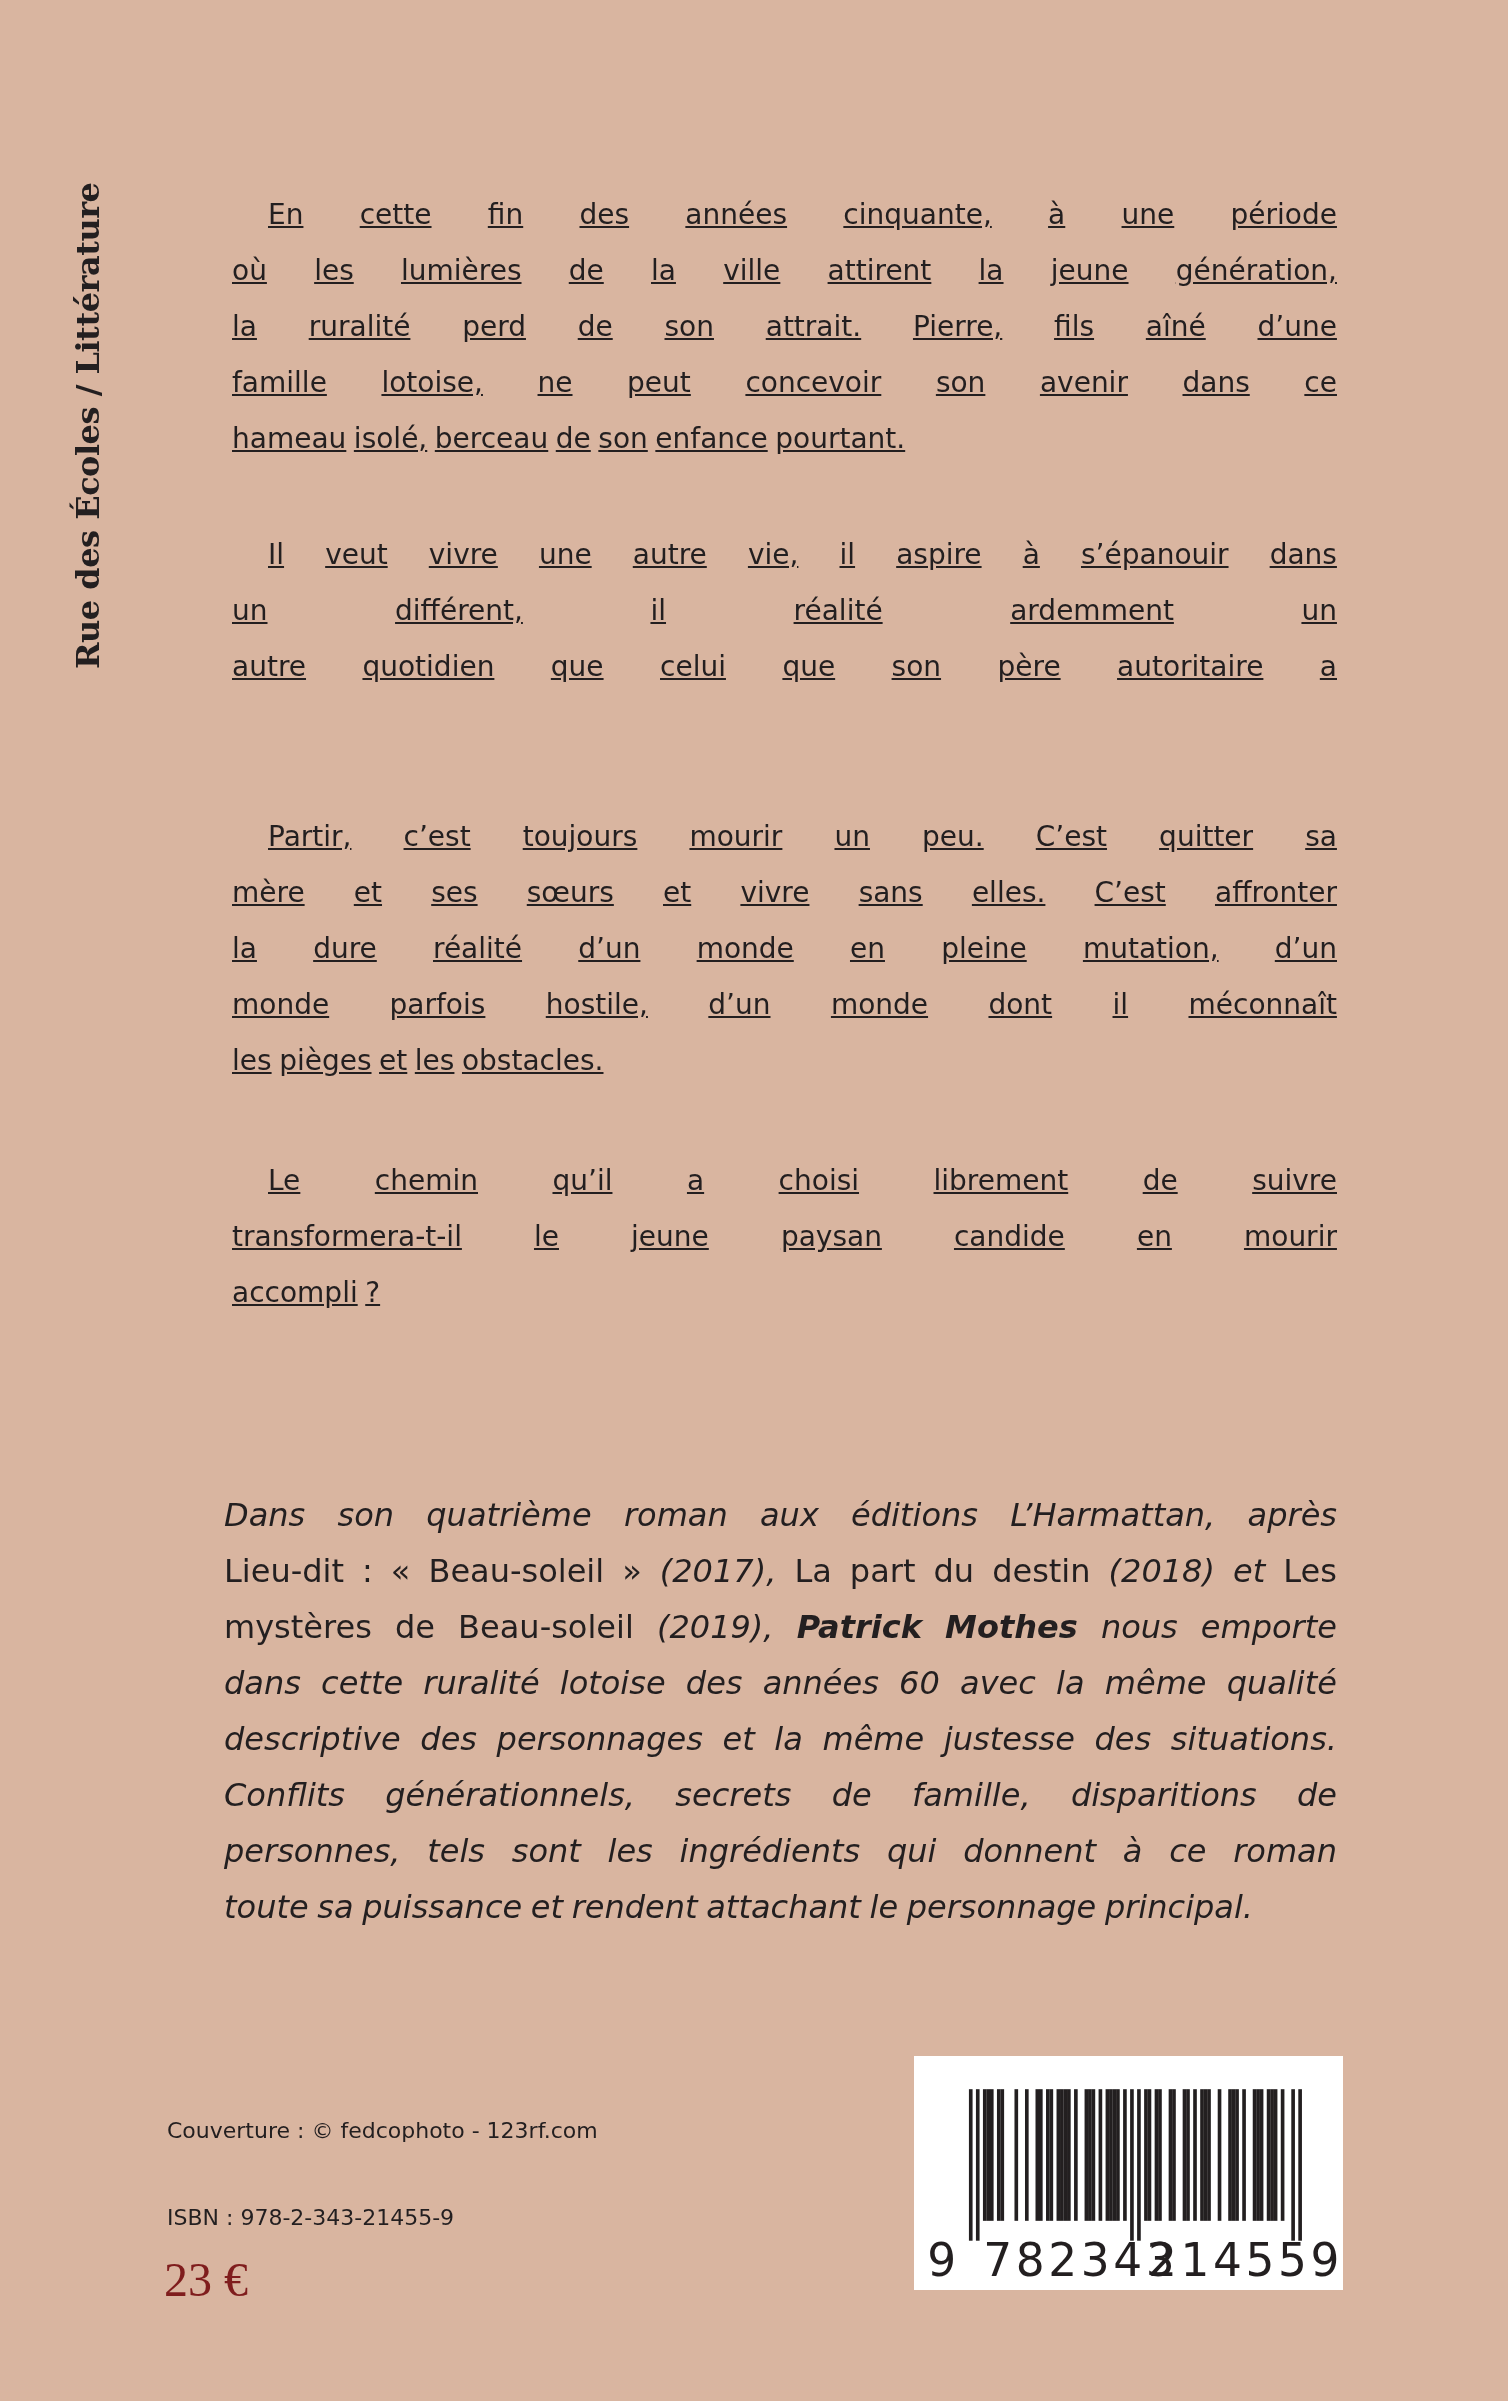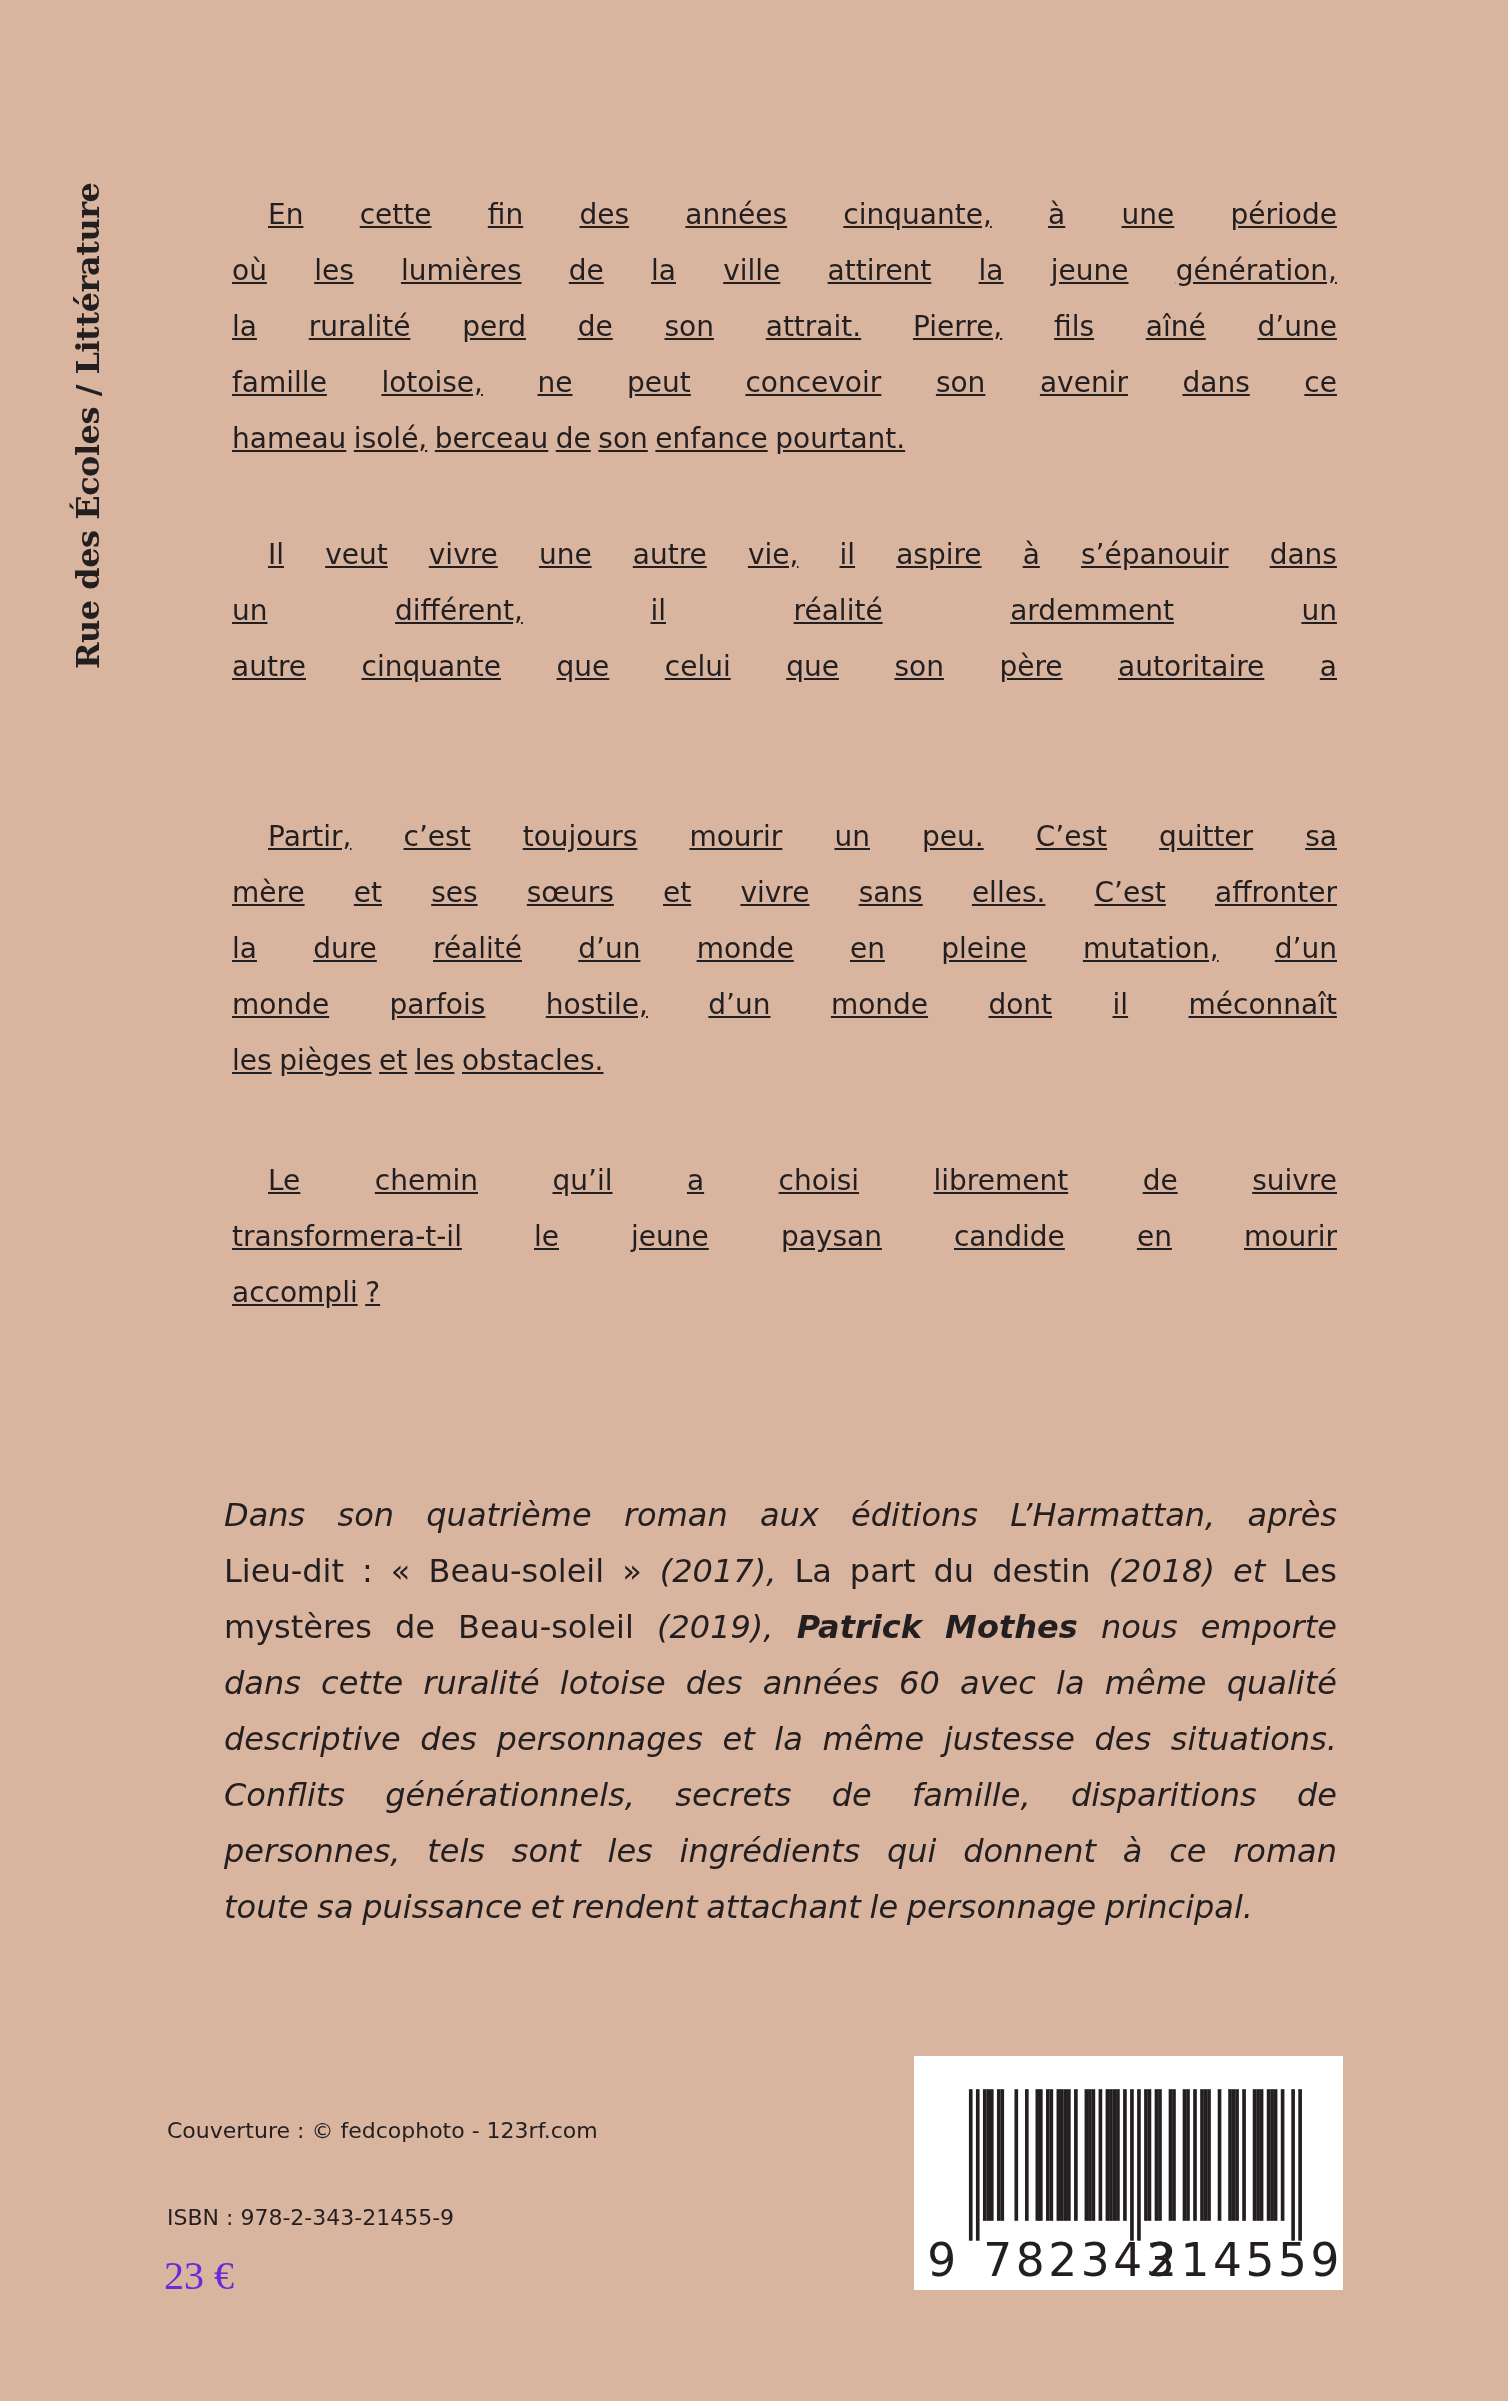--- a/index.html
+++ b/index.html
@@ -10,21 +10,21 @@
   .block{position:absolute;left:232px;width:1105px;font-family:"DejaVu Sans","Liberation Sans",sans-serif;font-size:28px;text-decoration:underline;}
   .line{height:56px;line-height:56px;display:flex;justify-content:space-between;white-space:pre;overflow:visible;}
   .line.last{justify-content:flex-start;gap:0.27em;}
   .line.indent{padding-left:36px;}
   .line .w{display:inline-block;}
   .blurb{position:absolute;left:224px;width:1113px;font-family:"DejaVu Sans","Liberation Sans",sans-serif;font-size:32px;}
   .blurb .line{height:56px;line-height:56px;}
   .it{font-style:italic;}
   .bd{font-weight:bold;}
   .meta{position:absolute;left:167px;font-family:"DejaVu Sans","Liberation Sans",sans-serif;font-size:22px;}
-  .price{position:absolute;left:164px;top:2252px;font-family:"Liberation Serif","DejaVu Serif",serif;font-size:40px;color:#6d28d9;}
+  .price{position:absolute;left:164px;top:2252px;font-family:"Liberation Serif","DejaVu Serif",serif;font-size:48px;color:#7f1d1d;}
   .barcode-box{position:absolute;left:914px;top:2056px;width:429px;height:234px;background:#ffffff;}
   .barcode-svg{position:absolute;left:0;top:0;}
 </style>
 </head>
 <body>
 
 <div class="spine">
   <div class="spine-text">Rue des Écoles / Littérature</div>
 </div>
 
@@ -32,21 +32,21 @@
     <div class="block" style="top: 187px;">
       <div class="line indent"><span class="w"><span>En</span></span><span class="w"><span>cette</span></span><span class="w"><span>fin</span></span><span class="w"><span>des</span></span><span class="w"><span>années</span></span><span class="w"><span>cinquante,</span></span><span class="w"><span>à</span></span><span class="w"><span>une</span></span><span class="w"><span>période</span></span></div>
       <div class="line"><span class="w"><span>où</span></span><span class="w"><span>les</span></span><span class="w"><span>lumières</span></span><span class="w"><span>de</span></span><span class="w"><span>la</span></span><span class="w"><span>ville</span></span><span class="w"><span>attirent</span></span><span class="w"><span>la</span></span><span class="w"><span>jeune</span></span><span class="w"><span>génération,</span></span></div>
       <div class="line"><span class="w"><span>la</span></span><span class="w"><span>ruralité</span></span><span class="w"><span>perd</span></span><span class="w"><span>de</span></span><span class="w"><span>son</span></span><span class="w"><span>attrait.</span></span><span class="w"><span>Pierre,</span></span><span class="w"><span>fils</span></span><span class="w"><span>aîné</span></span><span class="w"><span>d’une</span></span></div>
       <div class="line"><span class="w"><span>famille</span></span><span class="w"><span>lotoise,</span></span><span class="w"><span>ne</span></span><span class="w"><span>peut</span></span><span class="w"><span>concevoir</span></span><span class="w"><span>son</span></span><span class="w"><span>avenir</span></span><span class="w"><span>dans</span></span><span class="w"><span>ce</span></span></div>
       <div class="line last"><span class="w"><span>hameau</span></span><span class="w"><span>isolé,</span></span><span class="w"><span>berceau</span></span><span class="w"><span>de</span></span><span class="w"><span>son</span></span><span class="w"><span>enfance</span></span><span class="w"><span>pourtant.</span></span></div>
     </div>
     <div class="block" style="top: 527px;">
       <div class="line indent"><span class="w"><span>Il</span></span><span class="w"><span>veut</span></span><span class="w"><span>vivre</span></span><span class="w"><span>une</span></span><span class="w"><span>autre</span></span><span class="w"><span>vie,</span></span><span class="w"><span>il</span></span><span class="w"><span>aspire</span></span><span class="w"><span>à</span></span><span class="w"><span>s’épanouir</span></span><span class="w"><span>dans</span></span></div>
       <div class="line"><span class="w"><span>un</span></span><span class="w"><span>différent,</span></span><span class="w"><span>il</span></span><span class="w"><span>réalité</span></span><span class="w"><span>ardemment</span></span><span class="w"><span>un</span></span></div>
-      <div class="line"><span class="w"><span>autre</span></span><span class="w"><span>cinquante</span></span><span class="w"><span>que</span></span><span class="w"><span>celui</span></span><span class="w"><span>que</span></span><span class="w"><span>son</span></span><span class="w"><span>père</span></span><span class="w"><span>autoritaire</span></span><span class="w"><span>a</span></span></div>
+      <div class="line"><span class="w"><span>autre</span></span><span class="w"><span>quotidien</span></span><span class="w"><span>que</span></span><span class="w"><span>celui</span></span><span class="w"><span>que</span></span><span class="w"><span>son</span></span><span class="w"><span>père</span></span><span class="w"><span>autoritaire</span></span><span class="w"><span>a</span></span></div>
     </div>
     <div class="block" style="top: 809px;">
       <div class="line indent"><span class="w"><span>Partir,</span></span><span class="w"><span>c’est</span></span><span class="w"><span>toujours</span></span><span class="w"><span>mourir</span></span><span class="w"><span>un</span></span><span class="w"><span>peu.</span></span><span class="w"><span>C’est</span></span><span class="w"><span>quitter</span></span><span class="w"><span>sa</span></span></div>
       <div class="line"><span class="w"><span>mère</span></span><span class="w"><span>et</span></span><span class="w"><span>ses</span></span><span class="w"><span>sœurs</span></span><span class="w"><span>et</span></span><span class="w"><span>vivre</span></span><span class="w"><span>sans</span></span><span class="w"><span>elles.</span></span><span class="w"><span>C’est</span></span><span class="w"><span>affronter</span></span></div>
       <div class="line"><span class="w"><span>la</span></span><span class="w"><span>dure</span></span><span class="w"><span>réalité</span></span><span class="w"><span>d’un</span></span><span class="w"><span>monde</span></span><span class="w"><span>en</span></span><span class="w"><span>pleine</span></span><span class="w"><span>mutation,</span></span><span class="w"><span>d’un</span></span></div>
       <div class="line"><span class="w"><span>monde</span></span><span class="w"><span>parfois</span></span><span class="w"><span>hostile,</span></span><span class="w"><span>d’un</span></span><span class="w"><span>monde</span></span><span class="w"><span>dont</span></span><span class="w"><span>il</span></span><span class="w"><span>méconnaît</span></span></div>
       <div class="line last"><span class="w"><span>les</span></span><span class="w"><span>pièges</span></span><span class="w"><span>et</span></span><span class="w"><span>les</span></span><span class="w"><span>obstacles.</span></span></div>
     </div>
     <div class="block" style="top: 1153px;">
       <div class="line indent"><span class="w"><span>Le</span></span><span class="w"><span>chemin</span></span><span class="w"><span>qu’il</span></span><span class="w"><span>a</span></span><span class="w"><span>choisi</span></span><span class="w"><span>librement</span></span><span class="w"><span>de</span></span><span class="w"><span>suivre</span></span></div>

